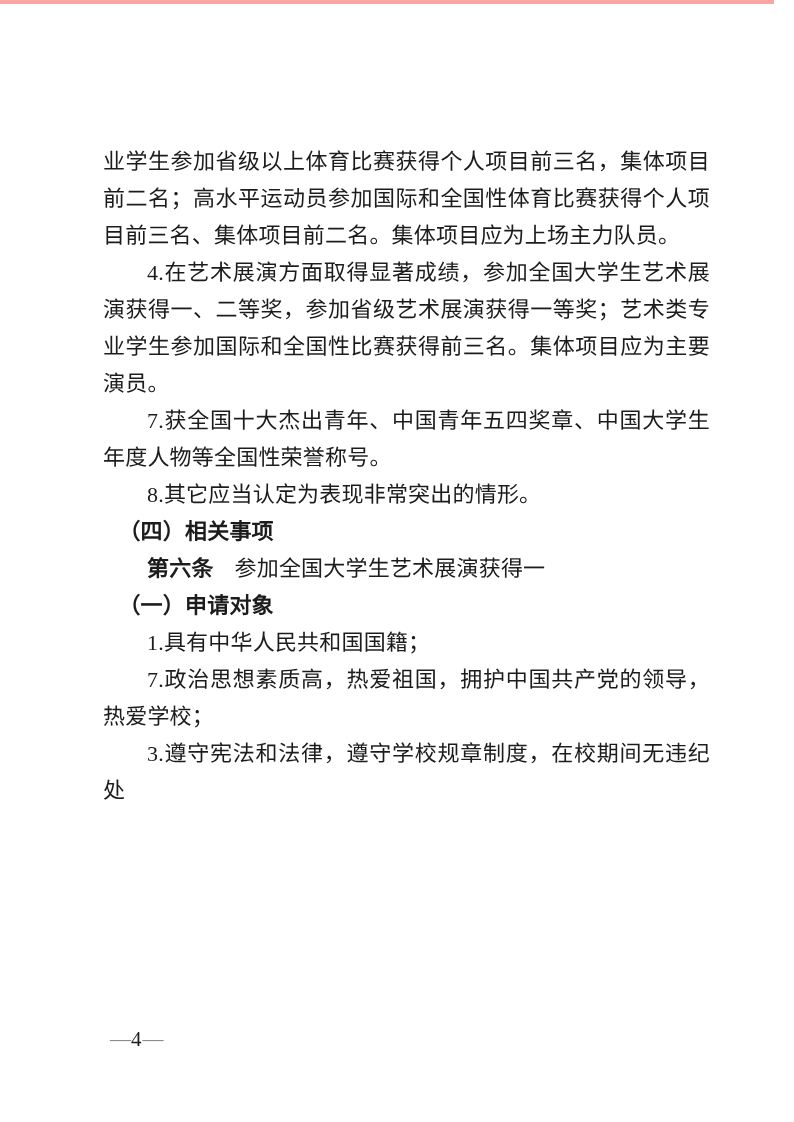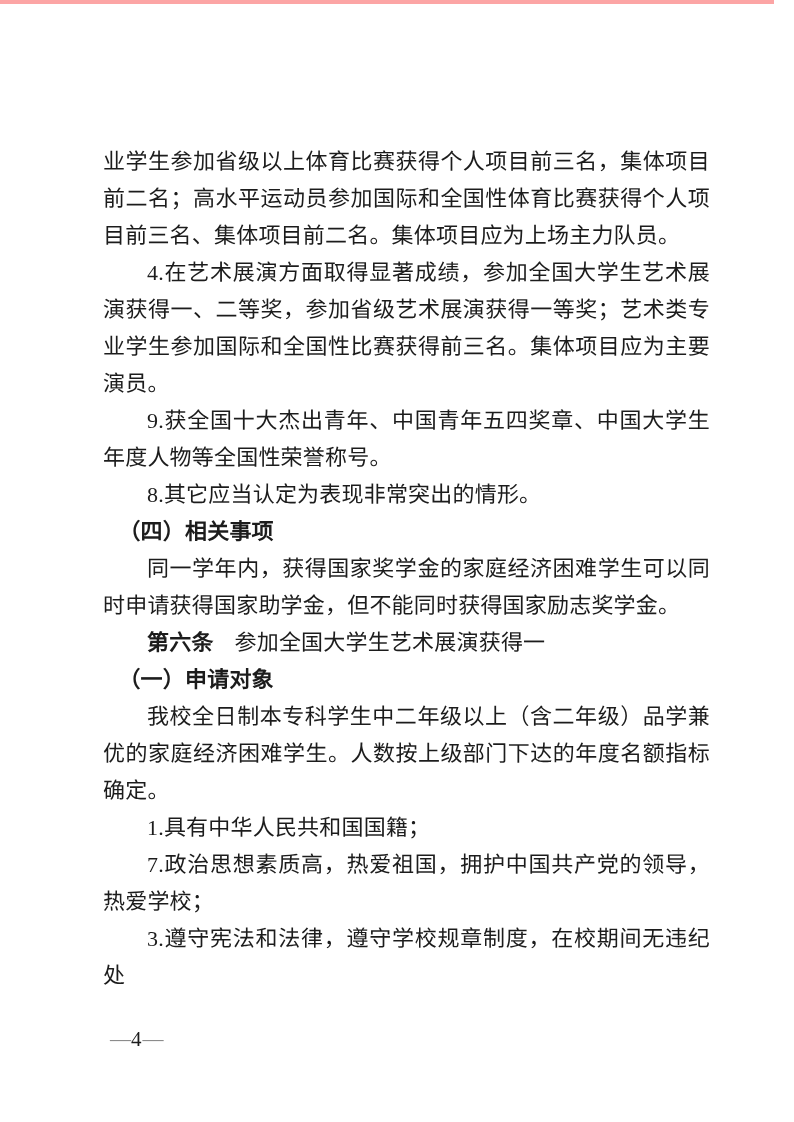--- a/index.html
+++ b/index.html
@@ -71,35 +71,33 @@
 <body>
 
 <div class="page">
 
   <div class="content">
 
     <p class="continuation">业学生参加省级以上体育比赛获得个人项目前三名，集体项目前二名；高水平运动员参加国际和全国性体育比赛获得个人项目前三名、集体项目前二名。集体项目应为上场主力队员。</p>
 
     <p class="body">4.在艺术展演方面取得显著成绩，参加全国大学生艺术展演获得一、二等奖，参加省级艺术展演获得一等奖；艺术类专业学生参加国际和全国性比赛获得前三名。集体项目应为主要演员。</p>
 
-    <p class="body">9.获全国十大杰出青年、中国青年五四奖章、中国大学生年度人物等全国性荣誉称号。</p>
+    <p class="body">7.获全国十大杰出青年、中国青年五四奖章、中国大学生年度人物等全国性荣誉称号。</p>
 
     <p class="body">8.其它应当认定为表现非常突出的情形。</p>
 
     <p class="heading">（四）相关事项</p>
 
-    <p class="body">同一学年内，获得国家奖学金的家庭经济困难学生可以同时申请获得国家助学金，但不能同时获得国家励志奖学金。</p>
 
     <p class="article">
       <span class="article-label">第六条</span><span class="article-title">参加全国大学生艺术展演获得一</span>
     </p>
 
     <p class="heading">（一）申请对象</p>
 
-    <p class="body">我校全日制本专科学生中二年级以上（含二年级）品学兼优的家庭经济困难学生。人数按上级部门下达的年度名额指标确定。</p>
 
 
     <p class="body">1.具有中华人民共和国国籍；</p>
 
     <p class="body">7.政治思想素质高，热爱祖国，拥护中国共产党的领导，热爱学校；</p>
 
     <p class="body">3.遵守宪法和法律，遵守学校规章制度，在校期间无违纪处</p>
 
   </div>
 

